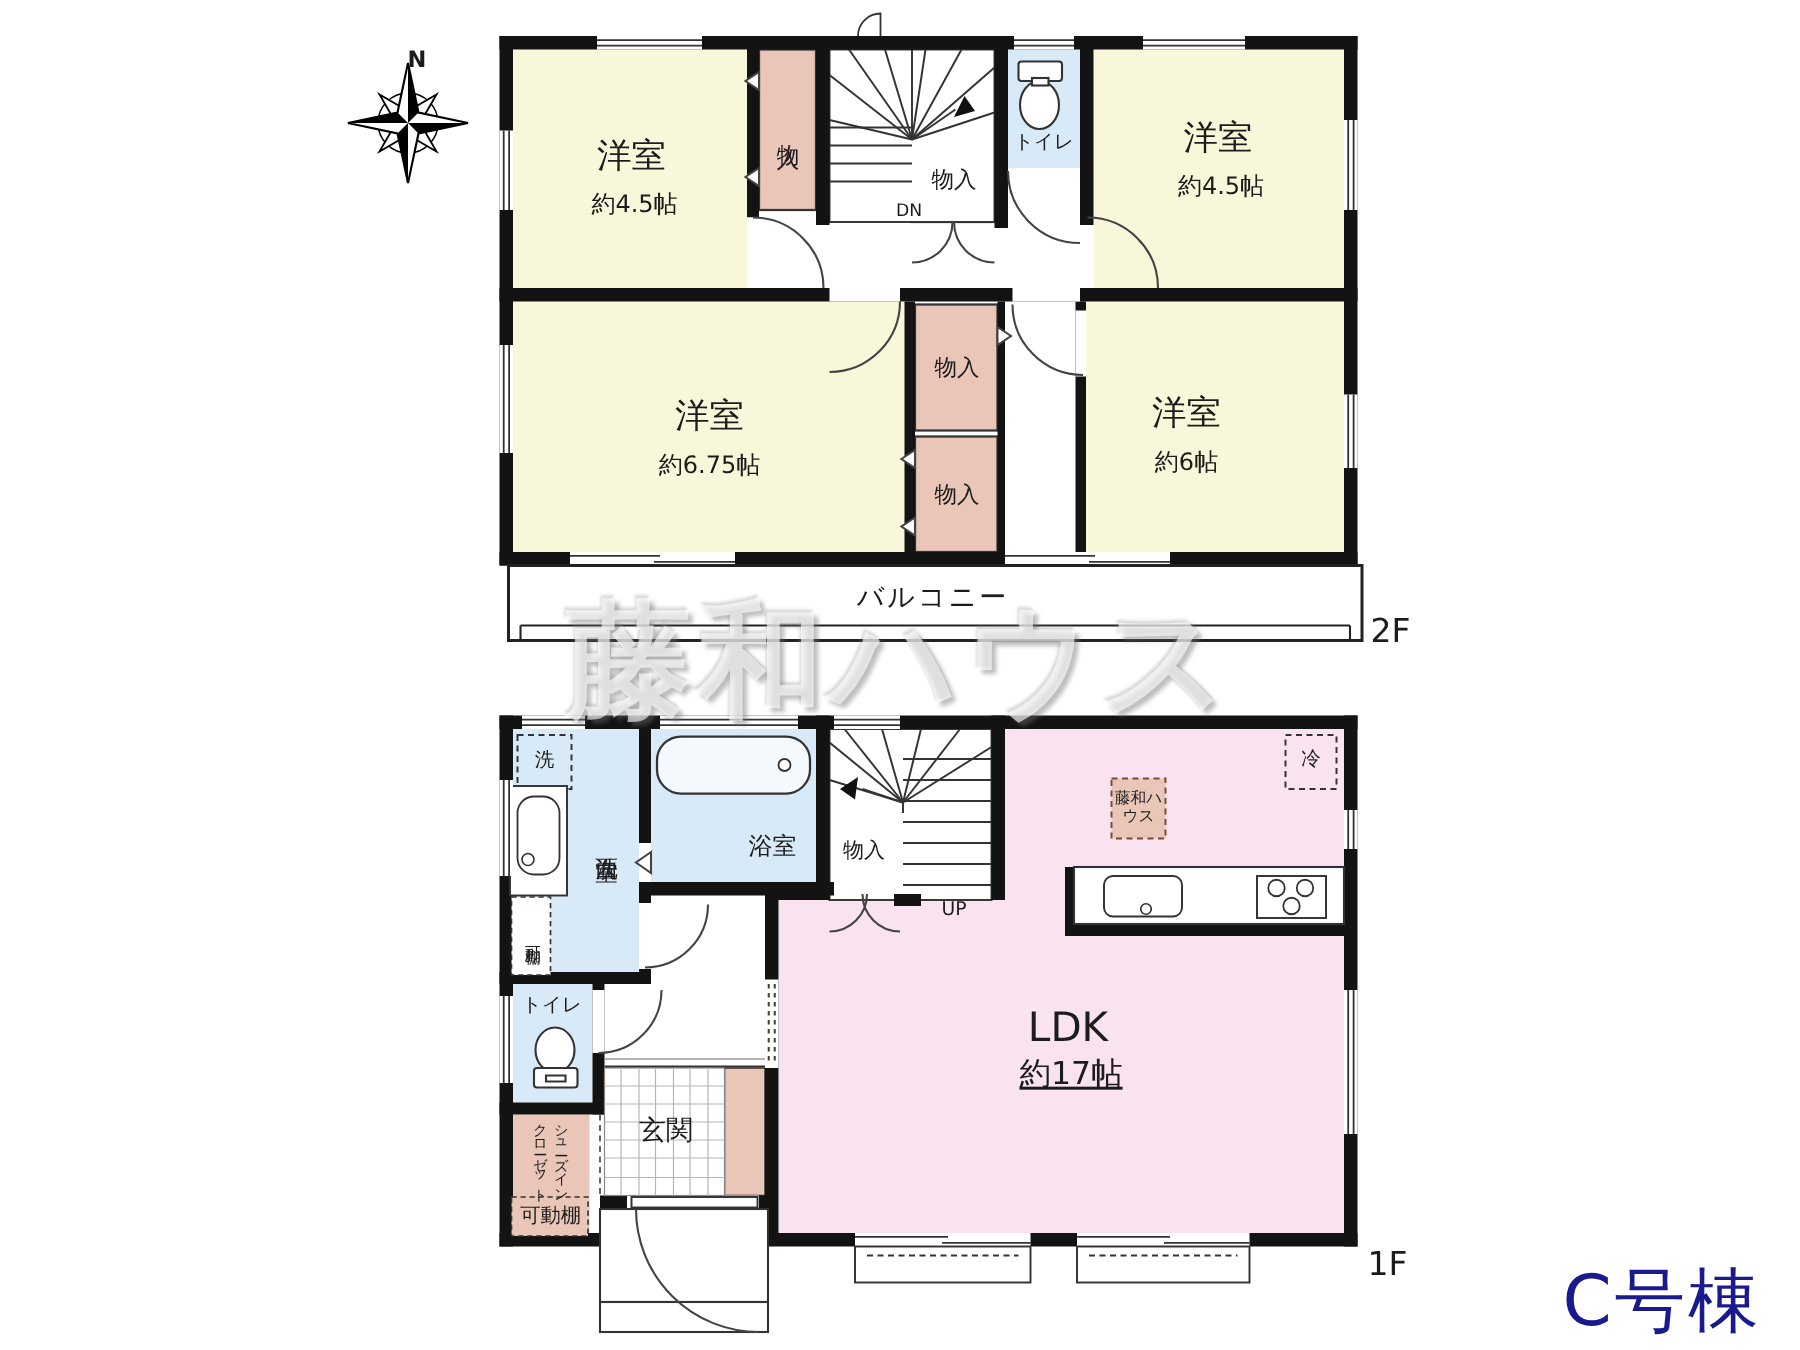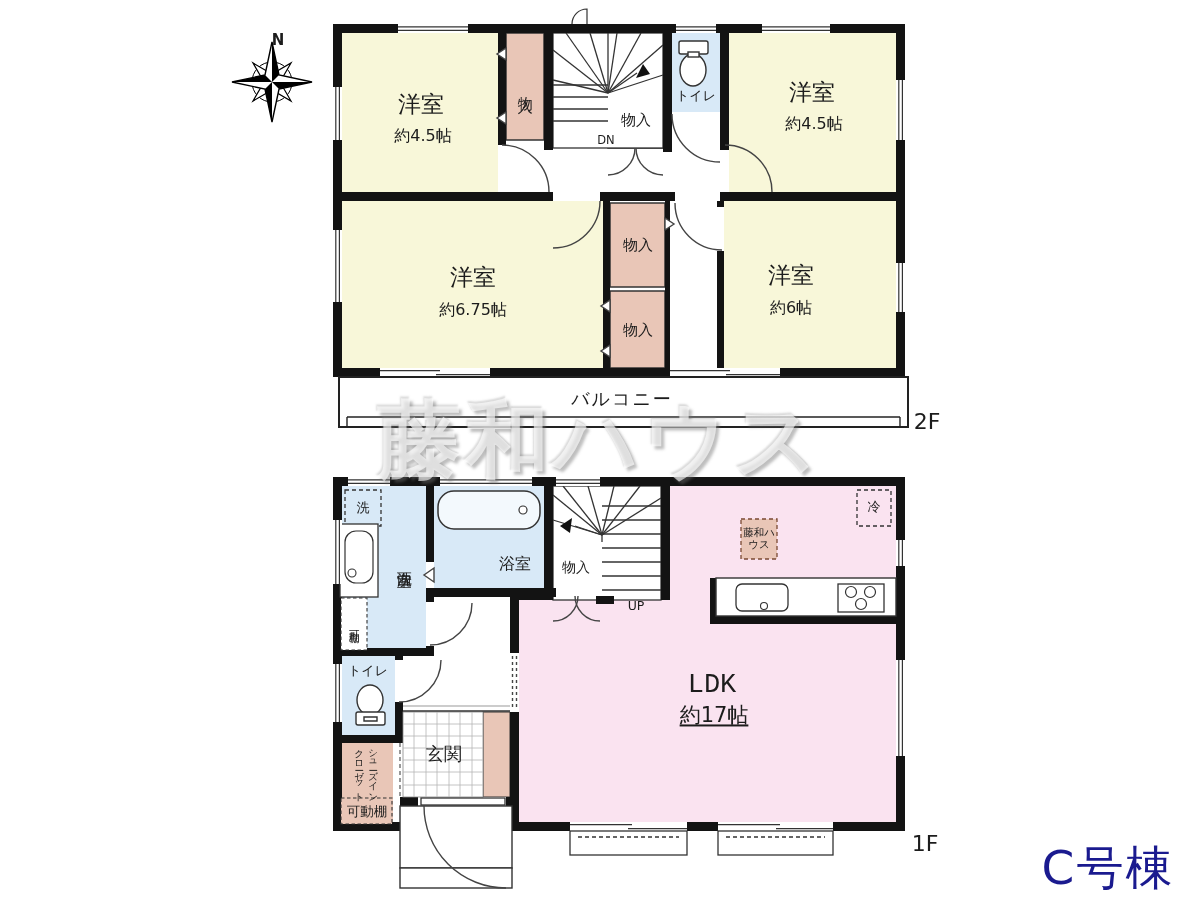--- a/index.html
+++ b/index.html
@@ -343,21 +343,21 @@
   <div class="wm" style="left:600px;top:441px;">藤和ハウス</div>
 
   <div class="lbl" style="left:363px;top:508px;font-size:13px;">洗</div>
   <div class="lbl v" style="left:404px;top:561px;font-size:15px;">洗面室</div>
   <div class="lbl v" style="left:354px;top:624px;font-size:10.5px;">可動棚</div>
   <div class="lbl" style="left:487px;top:564px;font-size:16px;margin-left:28px;">浴室</div>
   <div class="lbl" style="left:576px;top:568px;font-size:14px;">物入</div>
   <div class="lbl" style="left:636px;top:606px;font-size:12.5px;text-align:center;">UP</div>
   <div class="lbl wrapbox" style="left:759px;top:539px;font-size:10.5px;">藤和ハウス</div>
   <div class="lbl" style="left:874px;top:507px;font-size:13px;">冷</div>
-  <div class="lbl" style="left:712px;top:686px;font-size:27px;font-family:Liberation Mono, monospace;">LDK</div>
+  <div class="lbl" style="left:712px;top:686px;font-size:27px;">LDK</div>
   <div class="lbl" style="left:714px;top:716px;font-size:21px;text-decoration:underline;">約17帖</div>
   <div class="lbl" style="left:368px;top:671px;font-size:13px;">トイレ</div>
   <div class="lbl v" style="left:373px;top:770px;font-size:9.5px;letter-spacing:0;">シューズイン</div>
   <div class="lbl v" style="left:359px;top:770px;font-size:9.5px;letter-spacing:0;">クローゼット</div>
   <div class="lbl" style="left:367px;top:811px;font-size:13.5px;">可動棚</div>
   <div class="lbl" style="left:444px;top:754px;font-size:18px;">玄関</div>
   <div class="lbl" style="left:925px;top:844px;font-size:22px;">1F</div>
 
   <div class="lbl navy" style="left:1108px;top:868px;">C号棟</div>
 </div>

